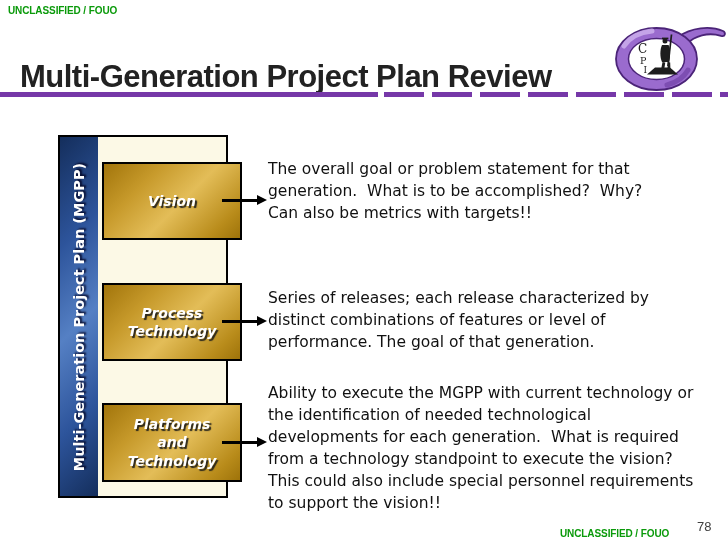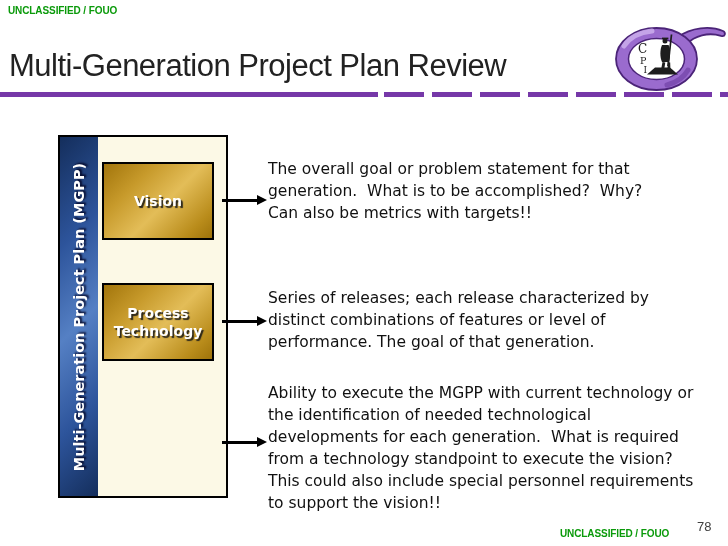--- a/index.html
+++ b/index.html
@@ -14,22 +14,22 @@
     font-family:"Liberation Sans", sans-serif; font-weight:bold;
     font-size:10px; letter-spacing:-0.1px; color:#0a9a0a; white-space:nowrap;
   }
   .class-top   { left:8px;  top:5px; }
   .class-bottom{ left:560px; top:528px; }
   .page-num    { left:697px; top:519px; font-family:"Liberation Sans", sans-serif;
                  font-size:13px; color:#404040; }
 
   
   .title {
-    left:8px; top:47px; margin:1px; font-family:"Liberation Sans", sans-serif;
-    font-weight:normal; font-size:31px; letter-spacing:-0.5px; color:#222222;
+    left:8px; top:47px; margin:12px; font-family:"Liberation Sans", sans-serif;
+    font-weight:bold; font-size:31px; letter-spacing:-0.5px; color:#222222;
     white-space:nowrap;
   }
 
   
   .rule-solid  { left:0;   top:92px; width:378px; height:5px; background:#7638a8; }
   .rule-dashed { left:384px; top:92px; width:344px; height:5px;
                  background:repeating-linear-gradient(90deg,#7638a8 0 40px,transparent 40px 48px); }
 
   
   .logo { left:612px; top:26px; width:116px; height:66px; }
@@ -44,26 +44,26 @@
     position:absolute; left:0; top:0; width:38px; height:359px;
     background:linear-gradient(135deg,#142e5c 0%,#2d549b 28%,#5580c4 52%,#2d549b 76%,#142e5c 100%);
   }
   .mgpp-label {
     position:absolute; top:50%; left:50%;
     transform:translate(-50%,-50%) rotate(-90deg);
     white-space:nowrap; color:#ffffff; font-weight:bold; font-size:14.5px;
     text-shadow:1.5px 1.5px 2px rgba(0,0,30,0.85);
   }
   .gold-box {
-    position:absolute; left:42px; width:112px; box-sizing:border-box;
+    position:absolute; left:42px; width:140px; box-sizing:border-box;
     border:2px solid #000;
     background:linear-gradient(135deg,#a2750b 0%,#c79a2b 28%,#e3bd58 55%,#b98c1b 85%,#9e730a 100%);
     color:#fff; font-weight:bold; font-size:14px; line-height:1.3;
     display:flex; align-items:center; justify-content:center; text-align:center;
-    text-shadow:1.8px 1.8px 1px rgba(25,25,25,0.9); white-space:pre-wrap;
+    text-shadow:1.8px 1.8px 1px rgba(25,25,25,0.9); white-space:pre-wrap;font-style:italic;
   }
   .box-1 { top:25px;  height:78px; }
   .box-2 { top:146px; height:78px; }
   .box-3 { top:266px; height:79px; }
 
   
   .arrow { left:222px; width:35px; height:2.6px; background:#000; }
   .arrow::after {
     content:""; position:absolute; right:-10px; top:50%; transform:translateY(-50%);
     width:0; height:0; border-left:10px solid #000;
@@ -116,20 +116,23 @@
     </svg>
   </div>
 
   <div class="abs diagram">
     <div class="mgpp-bar">
       <span class="mgpp-label">Multi-Generation Project Plan (MGPP)</span>
     </div>
     <div class="gold-box box-1">Vision</div>
     <div class="gold-box box-2">Process
 Technology</div>
+    <div class="gold-box box-3">Platforms
+and
+Technology</div>
   </div>
 
   <div class="abs arrow arrow-1"></div>
   <div class="abs arrow arrow-2"></div>
   <div class="abs arrow arrow-3"></div>
 
   <div class="abs desc desc-1">The overall goal or problem statement for that
 generation.  What is to be accomplished?  Why?
 Can also be metrics with targets!!</div>
   <div class="abs desc desc-2">Series of releases; each release characterized by

